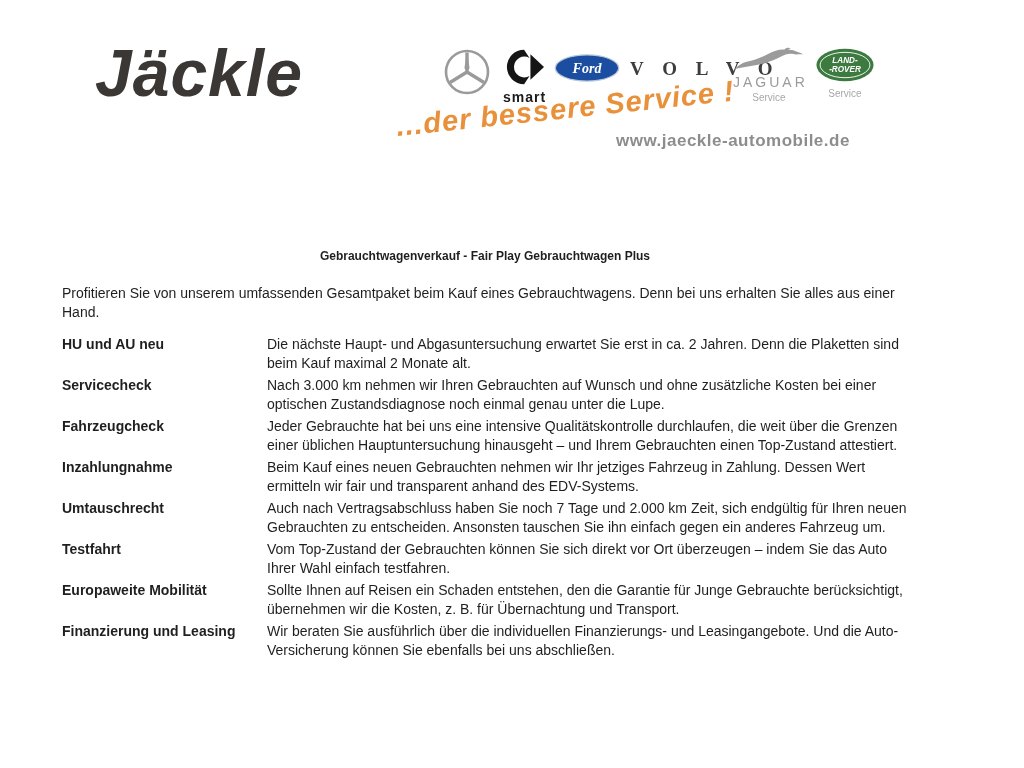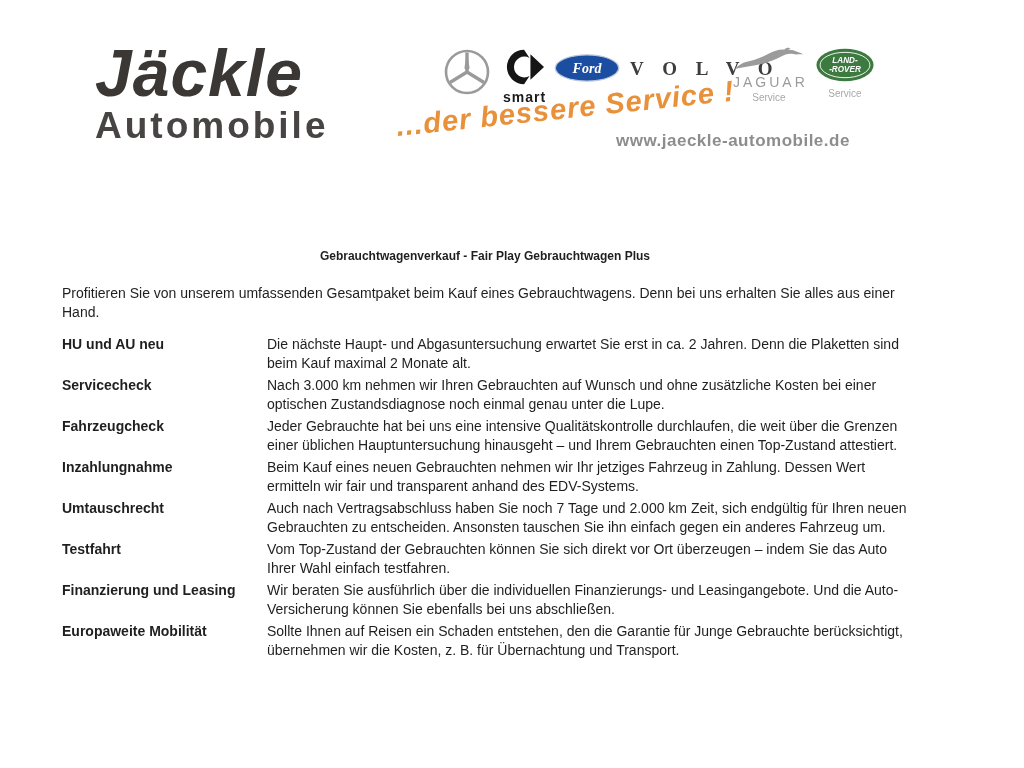--- a/index.html
+++ b/index.html
@@ -44,21 +44,20 @@
   .service-term{width:205px;flex:0 0 205px;font-weight:bold;font-size:14px;line-height:19px;}
   .service-desc{flex:1;font-size:14px;line-height:19px;}
 </style>
 </head>
 <body>
 
 <div id="page">
 
   <div class="dealer-logo">
     <span class="logo-main">Jäckle</span>
-    <span class="logo-sub">Automobile</span>
   </div>
 
   <div class="brand-row">
 
     <div class="brand brand-mercedes">
       <svg width="48" height="48" viewBox="0 0 48 48">
         <circle cx="24" cy="24" r="21" fill="none" stroke="#9a9a9a" stroke-width="2.6"></circle>
         <path d="M24 4.5 L24 24 M24 24 L7 34.5 M24 24 L41 34.5" stroke="#9a9a9a" stroke-width="3.4" fill="none"></path>
         <path d="M24 4.5 L21.4 20 L24 24 L26.6 20 Z" fill="#9a9a9a"></path>
       </svg>
@@ -134,25 +133,25 @@
         <div class="service-term">Umtauschrecht</div>
         <div class="service-desc">Auch nach Vertragsabschluss haben Sie noch 7 Tage und 2.000 km Zeit, sich endgültig für Ihren neuen Gebrauchten zu entscheiden. Ansonsten tauschen Sie ihn einfach gegen ein anderes Fahrzeug um.</div>
       </div>
 
       <div class="service-row">
         <div class="service-term">Testfahrt</div>
         <div class="service-desc">Vom Top-Zustand der Gebrauchten können Sie sich direkt vor Ort überzeugen – indem Sie das Auto Ihrer Wahl einfach testfahren.</div>
       </div>
 
       <div class="service-row">
-        <div class="service-term">Finanzierung und Leasing</div>
-        <div class="service-desc">Wir beraten Sie ausführlich über die individuellen Finanzierungs- und Leasingangebote. Und die Auto-Versicherung können Sie ebenfalls bei uns abschließen.</div>
+        <div class="service-term">Europaweite Mobilität</div>
+        <div class="service-desc">Sollte Ihnen auf Reisen ein Schaden entstehen, den die Garantie für Junge Gebrauchte berücksichtigt, übernehmen wir die Kosten, z. B. für Übernachtung und Transport.</div>
       </div>
 
       <div class="service-row">
-        <div class="service-term">Europaweite Mobilität</div>
-        <div class="service-desc">Sollte Ihnen auf Reisen ein Schaden entstehen, den die Garantie für Junge Gebrauchte berücksichtigt, übernehmen wir die Kosten, z. B. für Übernachtung und Transport.</div>
+        <div class="service-term">Finanzierung und Leasing</div>
+        <div class="service-desc">Wir beraten Sie ausführlich über die individuellen Finanzierungs- und Leasingangebote. Und die Auto-Versicherung können Sie ebenfalls bei uns abschließen.</div>
       </div>
 
     </div>
   </div>
 
 </div>
 
 </body></html>

